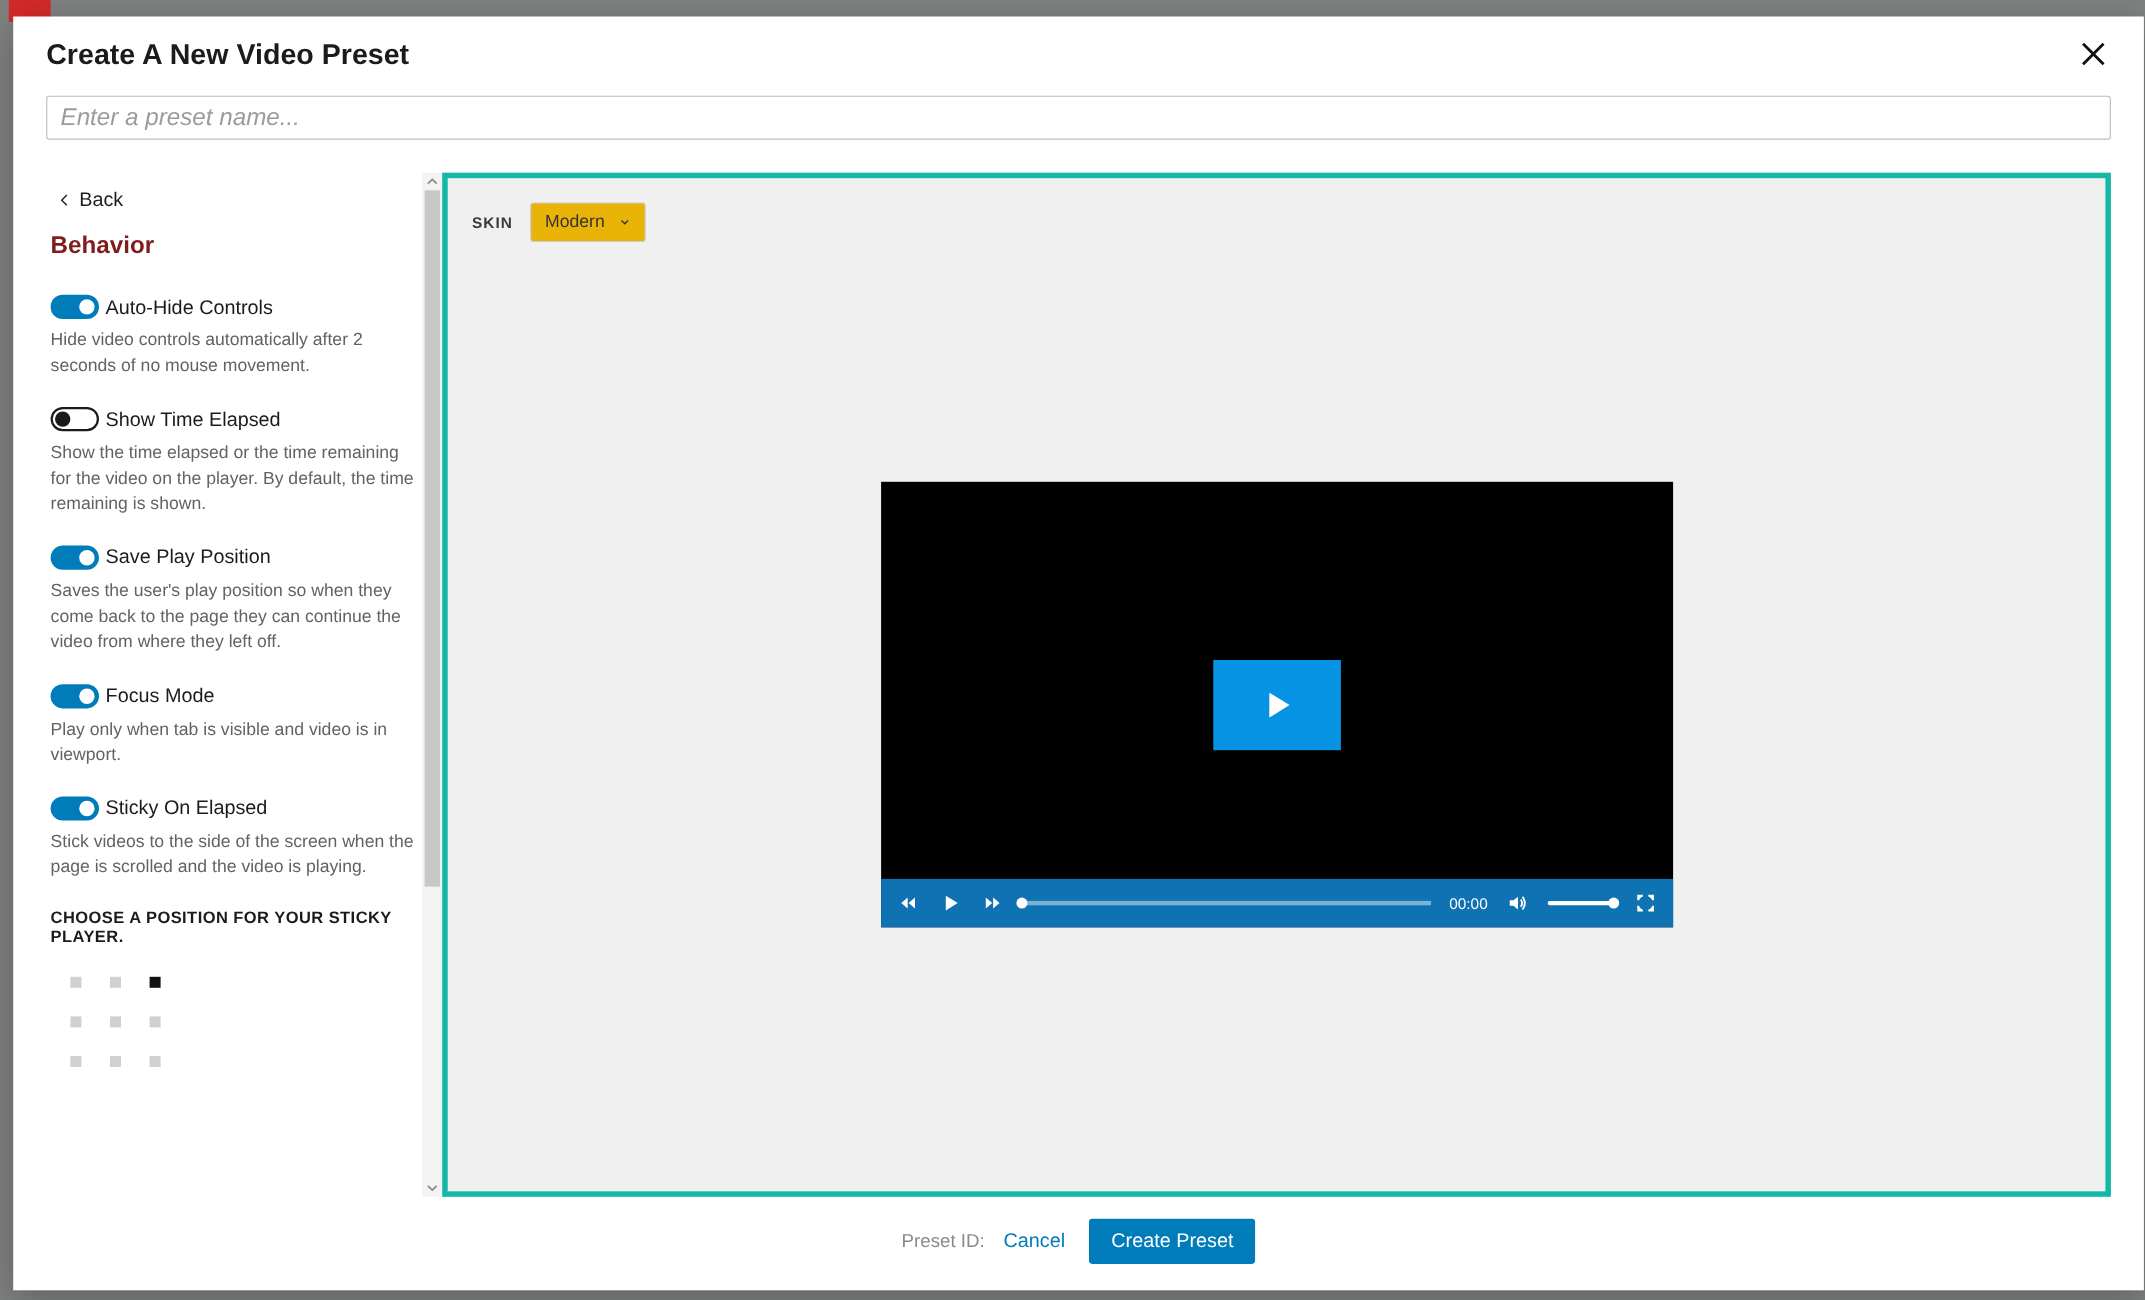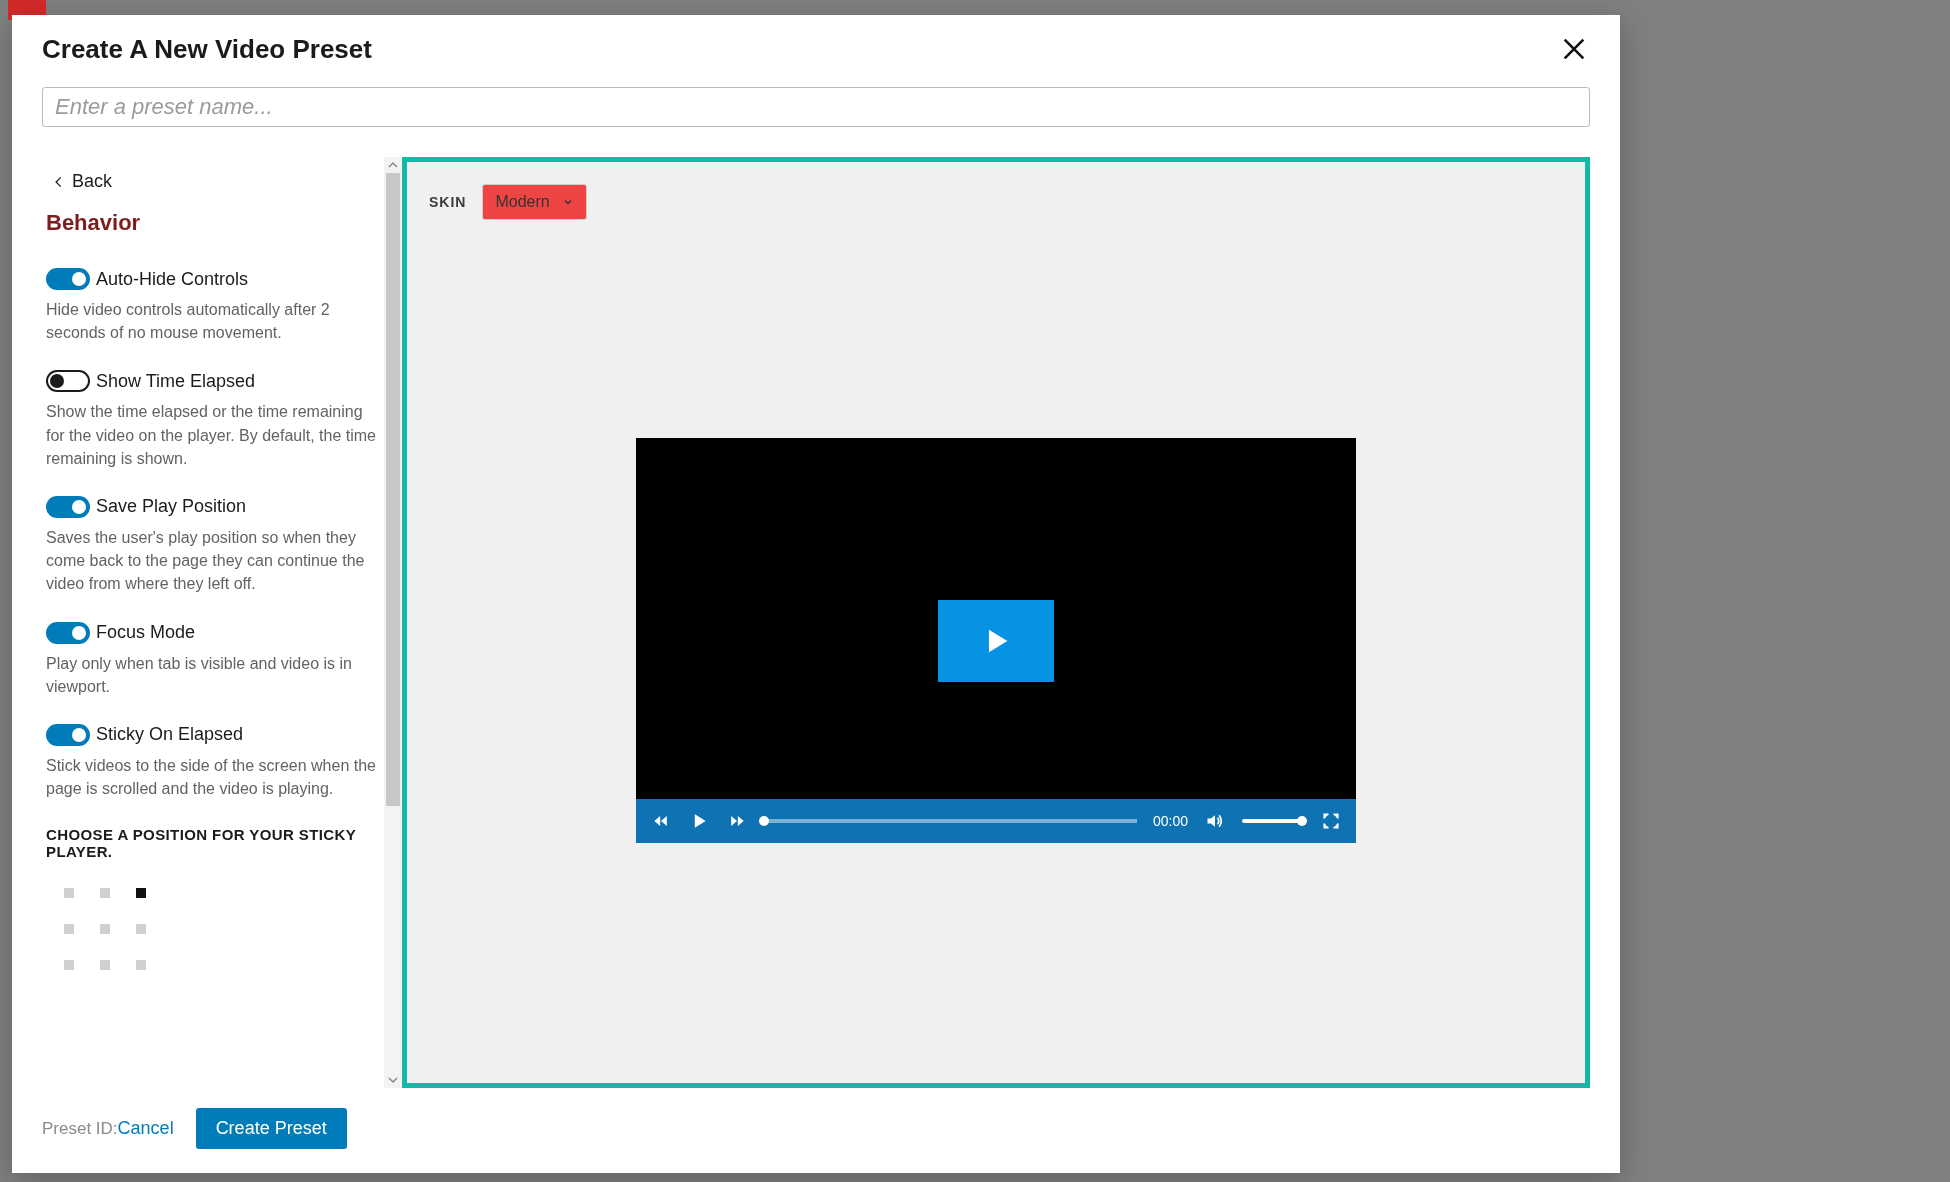--- a/index.html
+++ b/index.html
@@ -18,21 +18,21 @@
     background:#7f8181;
     width:1950px;
     height:1182px;
     overflow:hidden;
   }
   .backdrop-red{
     position:absolute;left:8px;top:0;width:38px;height:20px;background:#d32a2a;
   }
   .modal{
     position:absolute;
-    left:12px;top:15px;width:1608px;height:1158px;
+    left:12px;top:15px;width:1937px;height:1158px;
     background:var(--bg);
     box-shadow:0 8px 30px rgba(0,0,0,.25);
     display:flex;flex-direction:column;
   }
   .modal-header{
     display:flex;align-items:center;justify-content:space-between;
     padding:18px 30px 0 30px;
   }
   .modal-title{
     font-size:26px;font-weight:600;color:#1b1b1b;
@@ -111,21 +111,21 @@
   .pos-cell .sq{width:10px;height:10px;background:#d0d0d0;}
   .pos-cell[data-selected="true"] .sq{background:#111;width:10px;height:10px;}
   
   .preview{
     flex:1;background:var(--panel-gray);border:5px solid #14b8a6;
     display:flex;flex-direction:column;position:relative;padding:22px;
   }
   .skin-row{display:flex;align-items:center;gap:16px;}
   .skin-label{font-size:14px;font-weight:700;letter-spacing:1px;color:#3a3a3a;}
   .skin-select{
-    height:36px;background:#ef4444;border:1px solid #ccc;border-radius:3px;
+    height:36px;background:#eab308;border:1px solid #ccc;border-radius:3px;
     display:flex;align-items:center;gap:12px;padding:0 12px;cursor:pointer;font-size:16px;color:#333;
   }
   .skin-select svg{width:12px;height:12px;}
   .player-wrap{
     flex:1;display:flex;align-items:center;justify-content:center;
   }
   .player{
     width:720px;background:#000;position:relative;
   }
   .video-area{
@@ -141,22 +141,23 @@
   }
   .ctrl-icon{width:22px;height:22px;display:flex;align-items:center;justify-content:center;cursor:pointer;}
   .ctrl-icon svg{width:20px;height:20px;fill:#fff;}
   .progress{flex:1;height:4px;background:rgba(255,255,255,.45);position:relative;cursor:pointer;}
   .progress .dot{position:absolute;left:0;top:50%;transform:translate(-50%,-50%);width:10px;height:10px;border-radius:50%;background:#fff;}
   .time{font-size:14px;}
   .vol{width:62px;height:4px;background:#fff;border-radius:4px;position:relative;cursor:pointer;}
   .vol .vdot{position:absolute;right:-3px;top:50%;transform:translateY(-50%);width:10px;height:10px;border-radius:50%;background:#fff;}
   
   .modal-footer{
-    display:flex;align-items:center;justify-content:flex-start;
+    display:flex;align-items:center;justify-content:center;
     padding:20px 30px 24px 30px;
+    gap:17px;
   }
   .preset-id{font-size:17px;color:#8a8a8a;}
   .footer-btns{display:flex;align-items:center;gap:22px;}
   .btn-cancel{color:var(--blue);font-size:18px;cursor:pointer;}
   .btn-primary{
     background:var(--blue);color:#fff;font-size:18px;padding:10px 20px;border-radius:3px;cursor:pointer;
   }
 </style>
 </head>
 <body>

